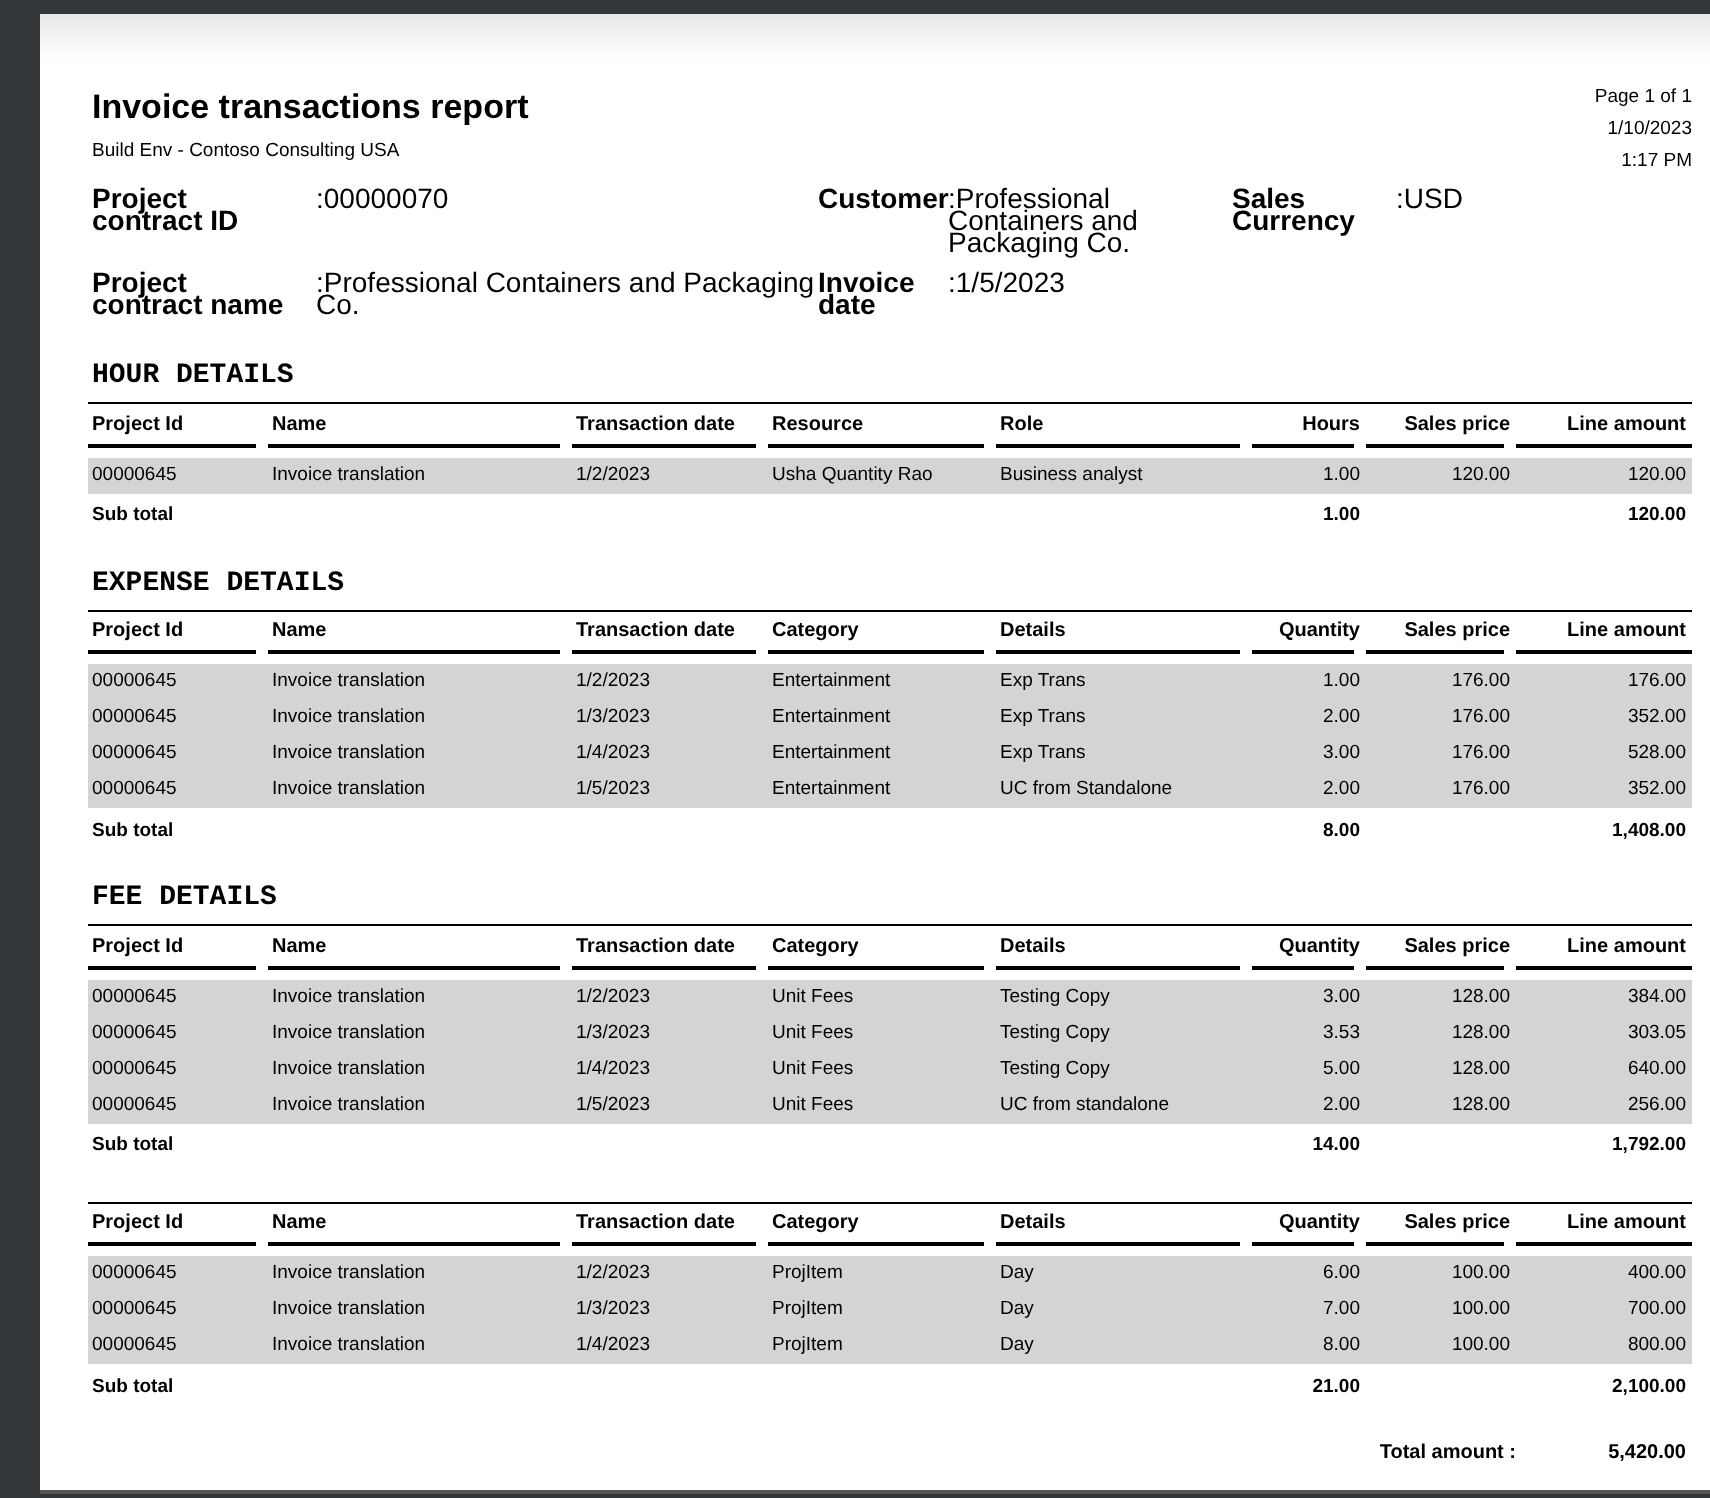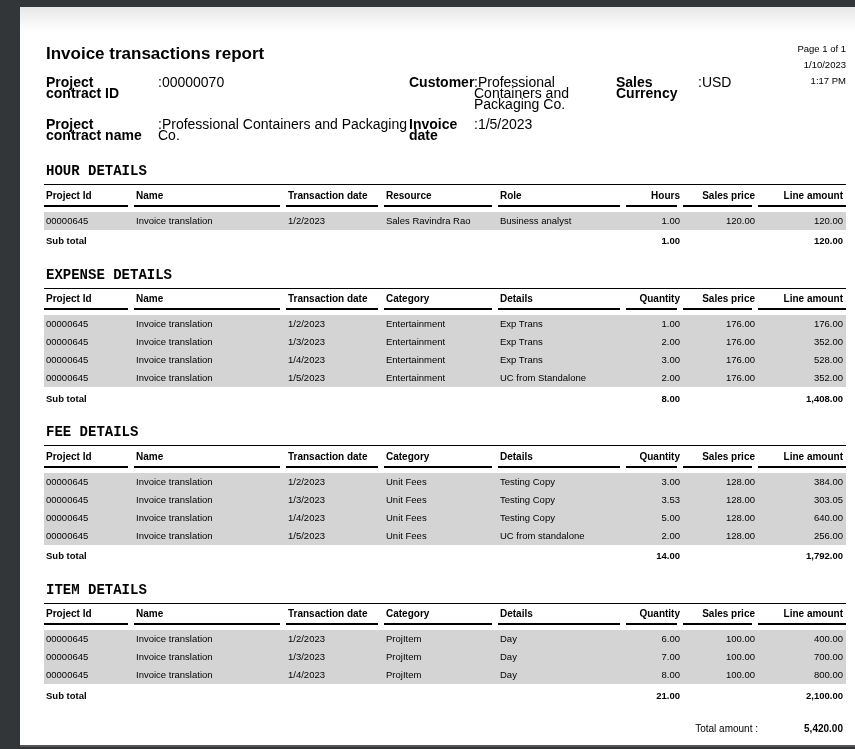--- a/index.html
+++ b/index.html
@@ -38,34 +38,35 @@
   th:last-child::after { right:0; }
   th.num { text-align:right; padding-right:3px; }
   tr.gap td { height:5px; background:transparent; padding:0; }
   tbody tr.data td {
     background:#d4d4d4; font-size:9.5px; height:18px; padding:0 2px;
     line-height:18px; white-space:nowrap; overflow:hidden;
   }
   td.num { text-align:right; padding-right:3px !important; }
   tr.subtotal td { font-size:9.5px; font-weight:bold; padding:4px 2px 0 2px; height:18px; line-height:13px; }
   .total-row { display:flex; justify-content:flex-end; align-items:baseline; margin-top:16px; width:802px; }
-  .total-label { font-size:10px; font-weight:normal;text-align:right; }
+  .total-label { font-size:10px; font-weight:bold;text-align:right; }
   .total-value { font-size:10px; font-weight:bold; width:88px; text-align:right; padding-right:3px; }
 </style>
 </head>
 <body>
 
 <div class="viewport">
   <div class="top-bar"></div>
   <div class="left-strip"></div>
 
   <div class="page">
 
     <div class="report-header">
       <div class="report-title">Invoice transactions report</div>
+      <div class="report-subtitle">Build Env - Contoso Consulting USA</div>
       <div class="meta">
         <div>Page 1 of 1</div>
         <div>1/10/2023</div>
         <div>1:17 PM</div>
       </div>
     </div>
 
     <div class="fields">
       <div class="lbl">Project contract ID</div>
       <div>:00000070</div>
@@ -109,21 +110,21 @@
               </tr>
             </thead>
             <tbody>
               <tr class="gap">
                 <td colspan="8"></td>
               </tr>
               <tr class="data">
                 <td>00000645</td>
                 <td>Invoice translation</td>
                 <td>1/2/2023</td>
-                <td>Sales Ravindra Rao</td>
+                <td>Usha Quantity Rao</td>
                 <td>Business analyst</td>
                 <td class="num">1.00</td>
                 <td class="num">120.00</td>
                 <td class="num">120.00</td>
               </tr>
               <tr class="subtotal">
                 <td>Sub total</td>
                 <td></td>
                 <td></td>
                 <td></td>
@@ -293,21 +294,20 @@
                 <td></td>
                 <td></td>
                 <td class="num">14.00</td>
                 <td class="num"></td>
                 <td class="num">1,792.00</td>
               </tr>
             </tbody>
           </table>
         </div>
         <div class="section">
-          <div class="section-title">ITEM DETAILS</div>
           <table>
             <colgroup>
               <col style="width: 90px;">
               <col style="width: 152px;">
               <col style="width: 98px;">
               <col style="width: 114px;">
               <col style="width: 128px;">
               <col style="width: 57px;">
               <col style="width: 75px;">
               <col style="width: 88px;">

